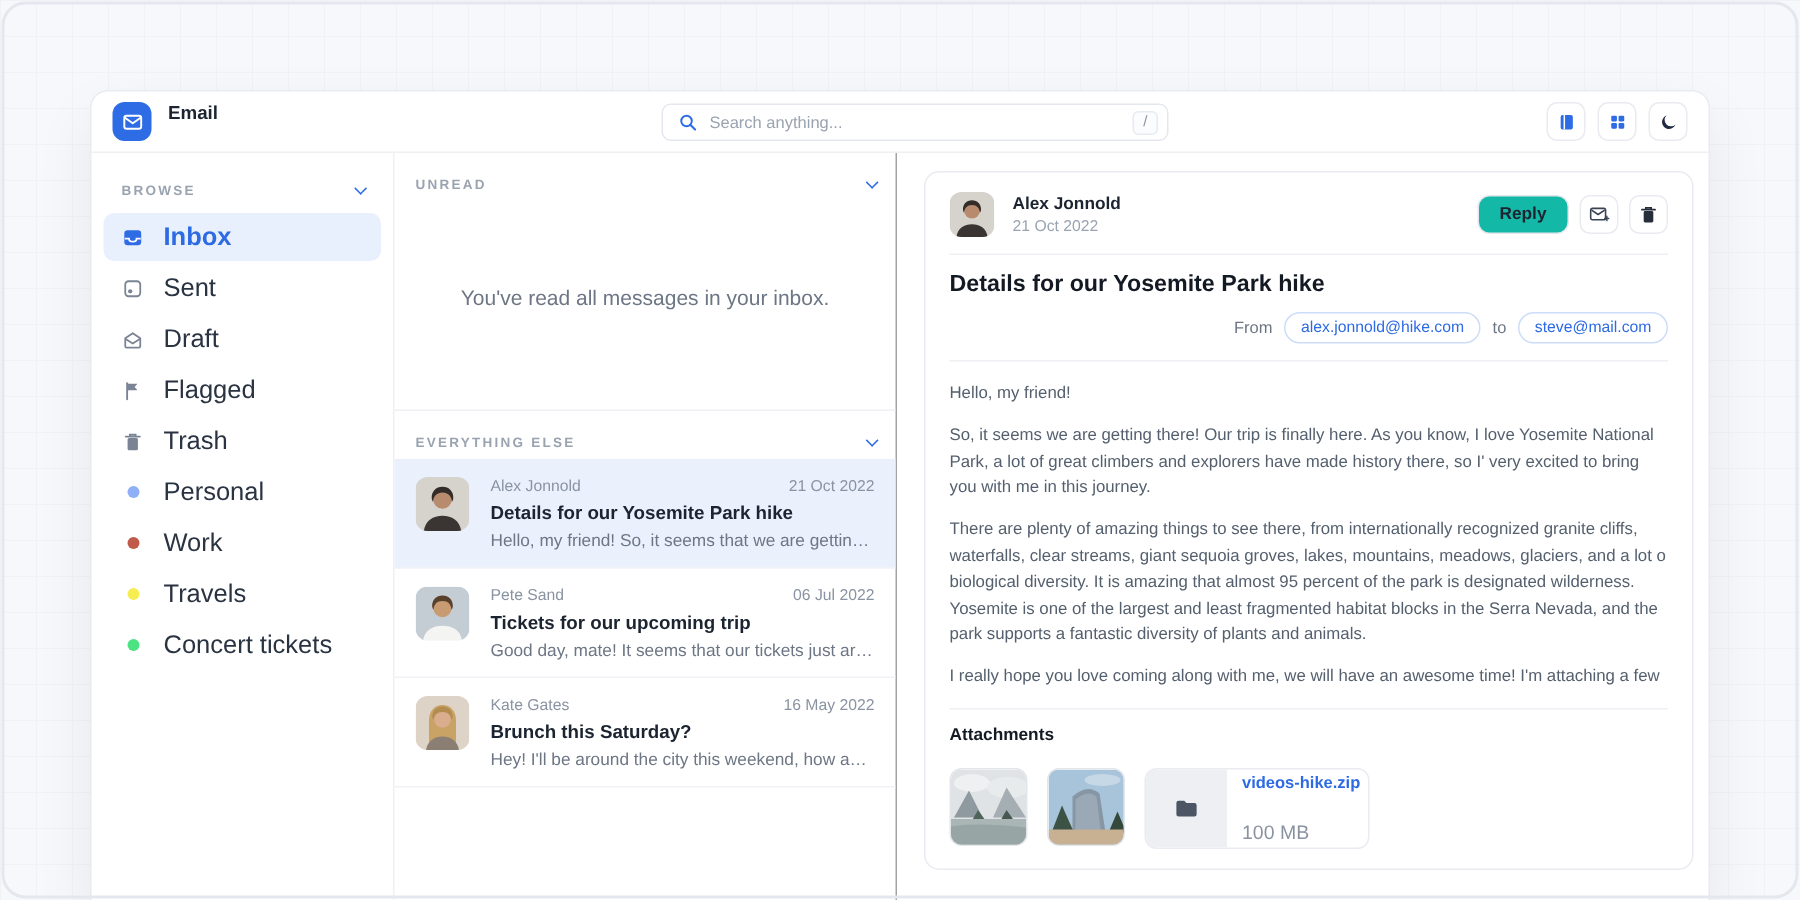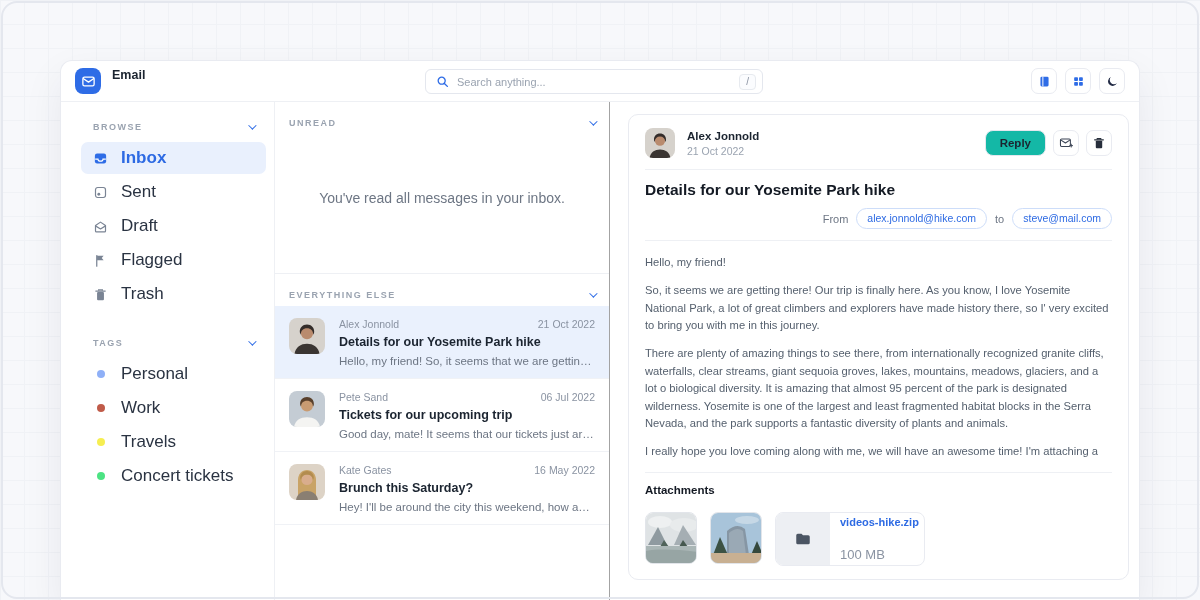--- a/index.html
+++ b/index.html
@@ -43,21 +43,21 @@
     display: flex; align-items: center;
     padding: 0 14px; position: relative;
   }
   .brand { display: flex; align-items: flex-start; gap: 11px; }
   .logo {
     width: 26px; height: 26px; border-radius: 8px;
     background: #2e6ce6; display: grid; place-items: center; flex: none;
   }
   .app-title { font-size: 12.5px; font-weight: 700; color: #1b2430; }
   .search {
-    position: absolute; left: 364px; top: 8px;
+    position: absolute; left: 380px; top: 8px;
     width: 338px; height: 25px;
     border: 1px solid #e4e7ee; border-radius: 6px;
     display: flex; align-items: center; gap: 8px;
     padding: 0 6px 0 10px; background: #fff;
   }
   .search input {
     border: none; outline: none; flex: 1;
     font-size: 11px; color: #3a4354;
     font-family: "Liberation Sans", sans-serif;
   }
@@ -73,21 +73,20 @@
     border: 1px solid #e9ebf1; border-radius: 7px;
     background: #fff; display: grid; place-items: center;
     cursor: pointer; padding: 0;
   }
   
   .cols { flex: 1; display: flex; min-height: 0; }
   .sidebar {
     width: 202px; flex: none;
     border-right: 1px solid #eef0f4;
     padding: 12px 8px 0;
-    margin-left: 12px;
   }
   .section-head {
     display: flex; align-items: center; justify-content: space-between;
     padding: 8px 12px; color: #9aa3b0;
     font-size: 9px; font-weight: 700; letter-spacing: 1.5px;
   }
   .chev {
     width: 6px; height: 6px; flex: none;
     border-right: 1.7px solid #2e6ce6; border-bottom: 1.7px solid #2e6ce6;
     transform: rotate(45deg) translateY(-2px);
@@ -274,24 +273,20 @@
           <span class="ic">
             <svg width="15" height="15" viewBox="0 0 24 24">
                 <path d="M4.5 6.5h15" stroke="#7a8494" stroke-width="2" stroke-linecap="round"></path>
                 <path d="M9 6V4.5h6V6" fill="none" stroke="#7a8494" stroke-width="2"></path>
                 <rect x="6.5" y="8" width="11" height="13" rx="1.6" fill="#7a8494"></rect>
               </svg>
           </span>
           <span>Trash</span>
         </div>
 
-        <div class="section-head tags-head">
-          <span>TAGS</span>
-          <span class="chev"></span>
-        </div>
 
         <div class="nav-item">
           <span class="dot" style="background-color: rgb(143, 176, 247);"></span>
           <span>Personal</span>
         </div>
         <div class="nav-item">
           <span class="dot" style="background-color: rgb(192, 91, 73);"></span>
           <span>Work</span>
         </div>
         <div class="nav-item">

